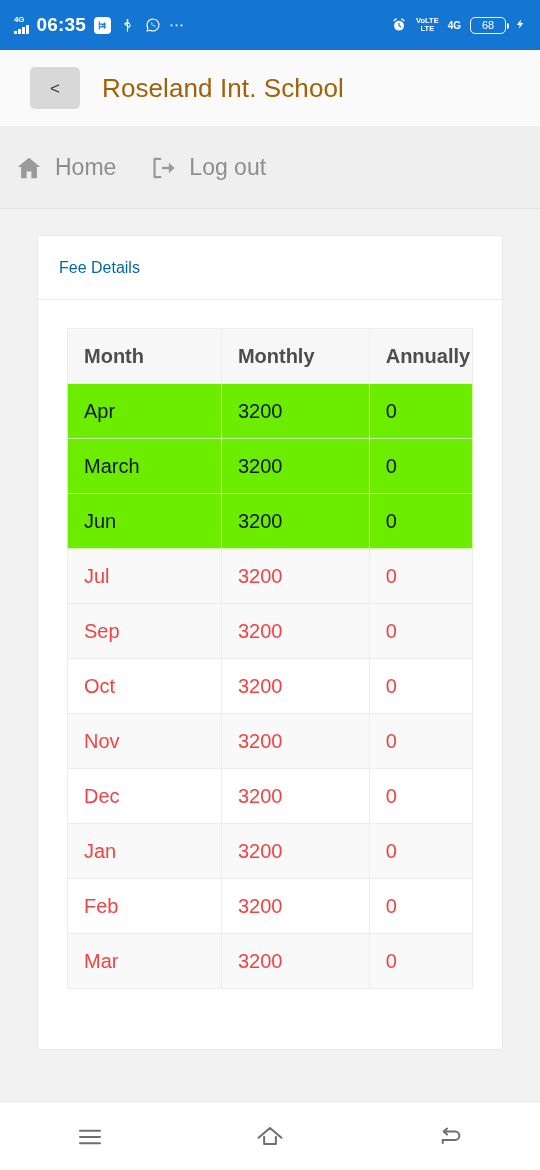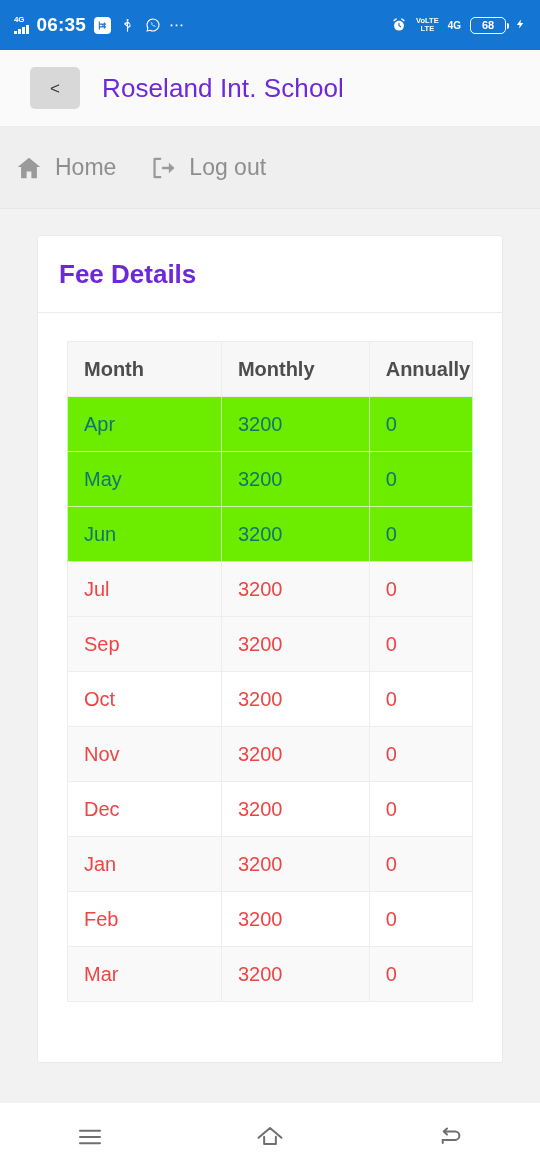--- a/index.html
+++ b/index.html
@@ -36,80 +36,80 @@
     display: flex; align-items: center; justify-content: center;
   }
   .sb-ico { width: 17px; height: 17px; display: flex; align-items: center; justify-content: center; }
   .dots { font-size: 15px; letter-spacing: 1px; line-height: 8px; }
 
   .volte { display: flex; flex-direction: column; align-items: center; line-height: 8px; font-size: 7.5px; font-weight: bold; justify-content: center; }
   .fourg { font-size: 10px; font-weight: bold; }
   .battery {
     border: 1.6px solid #fff; border-radius: 5px;
     min-width: 36px; height: 17px; display: flex; align-items: center;
-    justify-content: center; font-size: 11px; font-weight: bold; padding: 0 4px;
+    justify-content: center; font-size: 11px; font-weight: normal; padding: 0 4px;
     position: relative;
   }
   .battery::after {
     content: ""; position: absolute; right: -4px; top: 5px;
     width: 2.4px; height: 6px; background: #fff; border-radius: 0 2px 2px 0;
   }
   .bolt { font-size: 14px; }
 
   
   #appbar {
     height: 77px; background: #fafafa;
     display: flex; align-items: center; padding: 0 0 0 30px;
     border-bottom: 1px solid #ececec;
   }
   #back-btn {
     width: 50px; height: 42px; background: #d8d8d8; border: none; border-radius: 5px;
     color: #333; font-size: 17px; line-height: 1; cursor: pointer;
     display: flex; align-items: center; justify-content: center;
     font-family: "Liberation Sans", sans-serif;
   }
-  #apptitle { margin-left: 22px; font-size: 26px; color: #6d28d9; letter-spacing: .1px; }
+  #apptitle { margin-left: 22px; font-size: 26px; color: #a16207; letter-spacing: .1px; }
 
   
   #navstrip {
     height: 82px; background: #efefef;
     display: flex; align-items: center; padding-left: 16px; gap: 34px;
     border-bottom: 1px solid #e6e6e6;
   }
   .navitem { display: flex; align-items: center; gap: 13px; cursor: pointer; }
   .navitem .lbl { font-size: 23px; color: #8e8e8e; }
   .nav-svg { display: block; }
 
   
   #card {
     position: absolute; left: 37px; top: 235px; width: 466px;
     background: #ffffff; border: 1px solid #eaeaea; border-radius: 3px;
   }
   #card-head {
     padding: 23px 0 22px 21px; border-bottom: 1px solid #ececec;
   }
-  #card-title { font-size: 26px; color: #6d28d9; font-weight: bold; }
+  #card-title { font-size: 16px; color: #0369a1; font-weight: normal; }
   #card-body { padding: 28px 29px 60px 29px; }
 
   
   table { border-collapse: collapse; width: 100%; table-layout: fixed; }
   th, td {
     border: 1px solid #ededed; text-align: left;
     padding: 0 0 0 16px; height: 55px; vertical-align: middle;
     font-size: 20px; color: #ef4444; font-weight: normal;
   }
   thead th {
     background: #f7f7f7; color: #4d4d4d; font-weight: bold; font-size: 20px;
   }
   col.c-month { width: 38%; }
   col.c-monthly { width: 36.5%; }
   col.c-annual { width: 25.5%; }
   tbody tr.stripe td { background: #f9f9f9; }
   tbody tr.plain td { background: #ffffff; }
-  tbody tr.hl td { background: #6ced00; border-color: #cdf5a8; color: #0f766e; }
+  tbody tr.hl td { background: #6ced00; border-color: #cdf5a8; color: #0f172a; }
 
   
   #androidnav {
     position: absolute; left: 0; bottom: 0; width: 540px; height: 67px;
     background: #ffffff; display: flex; align-items: center; justify-content: space-around;
   }
   .andbtn { width: 70px; height: 48px; display: flex; align-items: center; justify-content: center; cursor: pointer; }
 </style>
 </head>
 <body>
@@ -214,21 +214,21 @@
             <th>Annually</th>
           </tr>
         </thead>
         <tbody id="fee-rows">
             <tr class="hl">
               <td>Apr</td>
               <td>3200</td>
               <td>0</td>
             </tr>
             <tr class="hl">
-              <td>May</td>
+              <td>March</td>
               <td>3200</td>
               <td>0</td>
             </tr>
             <tr class="hl">
               <td>Jun</td>
               <td>3200</td>
               <td>0</td>
             </tr>
             <tr class="stripe">
               <td>Jul</td>

